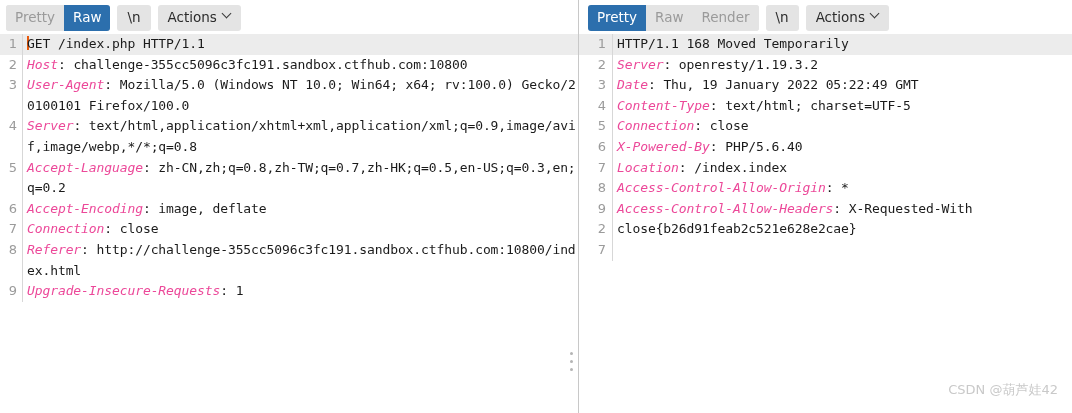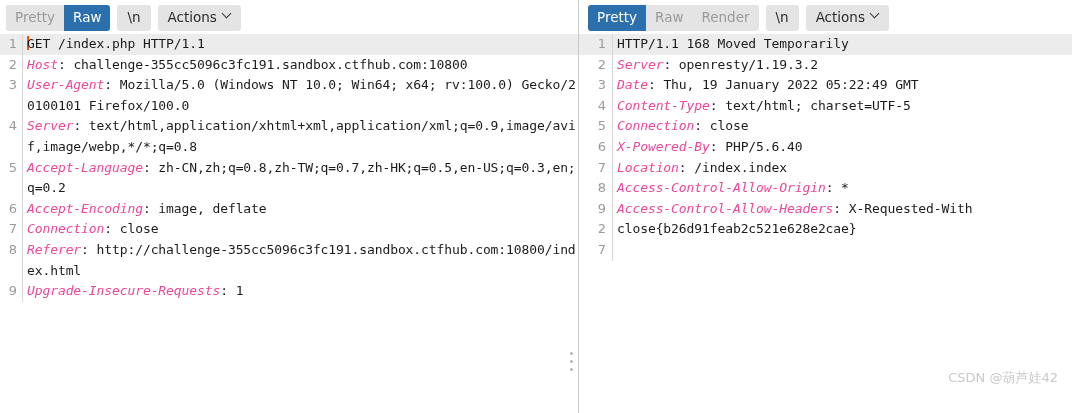--- a/index.html
+++ b/index.html
@@ -186,21 +186,21 @@
     height: 3px;
     background: #b4b4b4;
     border-radius: 50%;
     margin-bottom: 5px;
   }
 
   
   .watermark {
     position: absolute;
     right: 14px;
-    bottom: 26px;
+    bottom: 14px;
     color: #c9c9c9;
     font-size: 13px;
     font-family: "DejaVu Sans", sans-serif;
     white-space: nowrap;
     user-select: none;
     z-index: 4;
   }
 </style>
 </head>
 <body>

